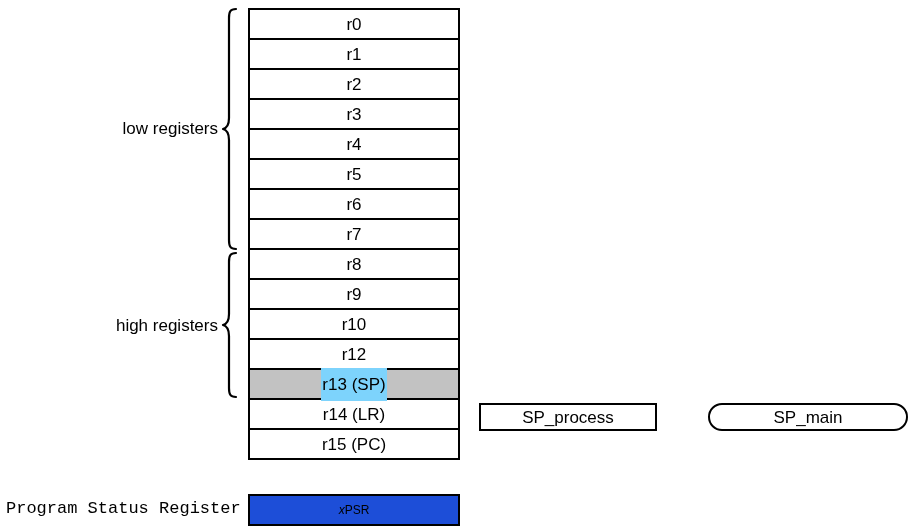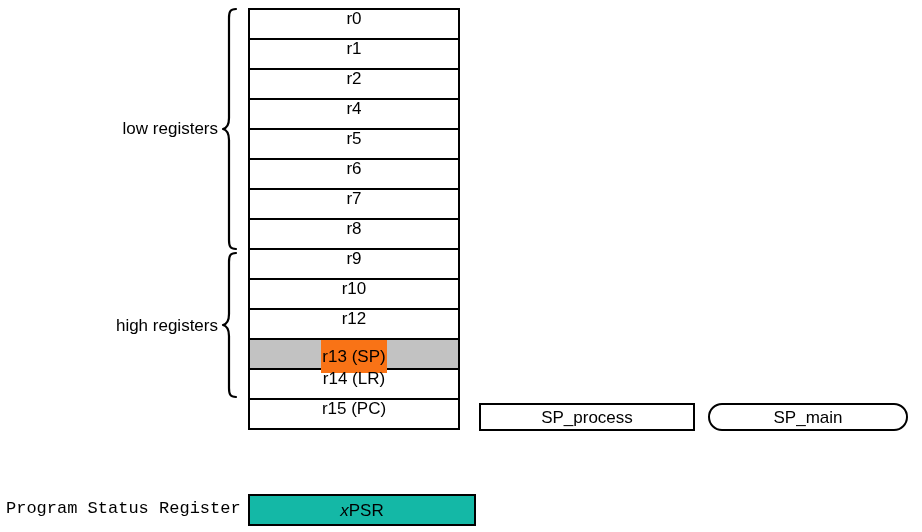--- a/index.html
+++ b/index.html
@@ -64,66 +64,66 @@
     border: 2px solid #000;
     border-bottom: none;
     box-sizing: border-box;
     background: #fff;
   }
   .reg-row {
     height: 30px;
     box-sizing: border-box;
     border-bottom: 2px solid #000;
     display: flex;
-    align-items: flex-start;
+    align-items: center;
     justify-content: center;
     background: #ffffff;
     font-size: 17px;
     line-height: 1;
   }
   .reg-row.shaded {
     background: #c2c2c2;
   }
   .reg-row.shaded .reg-name {
-    background: #f97316;
+    background: #7dd3fc;
     padding: 8px 1px;
   }
 
   
   #psr-box {
     position: absolute;
     left: 248px;
     top: 494px;
-    width: 228px;
+    width: 212px;
     height: 32px;
     box-sizing: border-box;
     border: 2px solid #000;
-    background: #14b8a6;
+    background: #1d4ed8;
     display: flex;
     align-items: center;
     justify-content: center;
-    font-size: 17px;
+    font-size: 12px;
     line-height: 1;
   }
   #psr-box .reg-name .ital { font-style: italic; }
 
   
   .sp-box {
     position: absolute;
     height: 28px;
     box-sizing: border-box;
     border: 2px solid #000;
     background: #fff;
     display: flex;
     align-items: center;
     justify-content: center;
     font-size: 17px;
     line-height: 1;
   }
-  #sp-process-box { left: 479px; top: 403px; width: 216px; }
+  #sp-process-box { left: 479px; top: 403px; width: 178px; }
   #sp-main-box    { left: 708px; top: 403px; width: 200px; border-radius: 14px; }
 </style>
 </head>
 <body>
 
 <div id="diagram">
 
   <div class="group-label" id="low-registers-label">low registers</div>
 
   <div class="group-label" id="high-registers-label">high registers</div>
@@ -153,20 +153,23 @@
       <div class="reg-row">
         <span class="reg-name">r0</span>
       </div>
       <div class="reg-row">
         <span class="reg-name">r1</span>
       </div>
       <div class="reg-row">
         <span class="reg-name">r2</span>
       </div>
       <div class="reg-row">
+        <span class="reg-name">r3</span>
+      </div>
+      <div class="reg-row">
         <span class="reg-name">r4</span>
       </div>
       <div class="reg-row">
         <span class="reg-name">r5</span>
       </div>
       <div class="reg-row">
         <span class="reg-name">r6</span>
       </div>
       <div class="reg-row">
         <span class="reg-name">r7</span>

